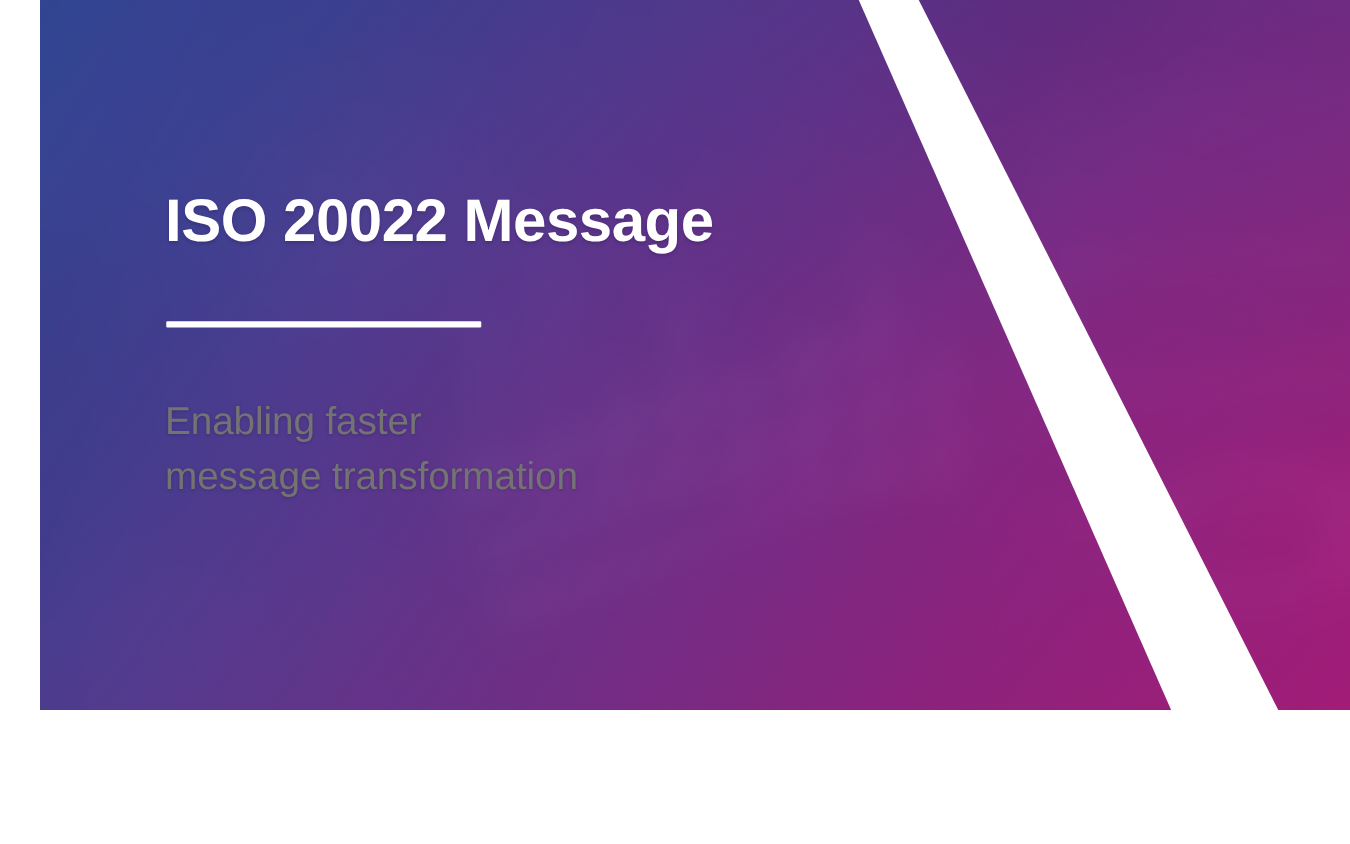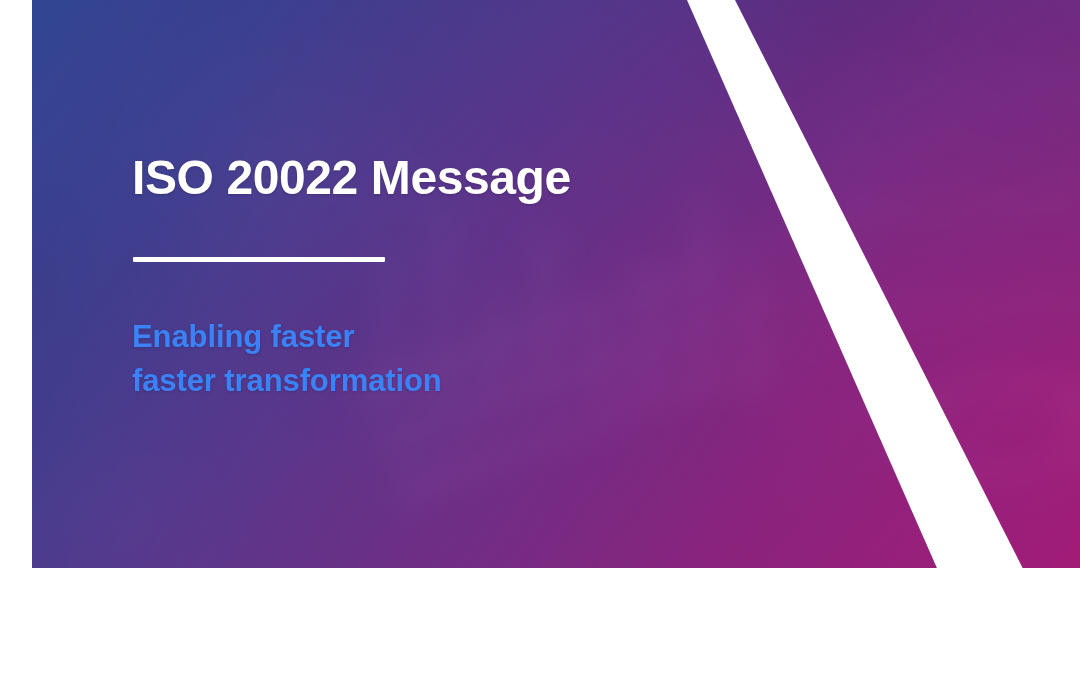--- a/index.html
+++ b/index.html
@@ -221,24 +221,24 @@
   }
   .rule {
     width: 252px;
     height: 5px;
     background: #ffffff;
     margin: 51px 0 0 1px;
     border-radius: 1px;
   }
   .subhead {
     margin: 53px 0 0 0;
-    color: #3b82f6;
+    color: #737373;
     font-size: 31px;
     line-height: 1.42;
-    font-weight: bold;
+    font-weight: normal;
     letter-spacing: -0.1px;
     text-shadow: 0 1px 3px rgba(30,10,50,0.22);
   }
 </style>
 </head>
 <body>
 
 <div id="banner">
 
   <div class="photo-layer">
@@ -289,17 +289,17 @@
     </svg>
   </div>
 
   <div class="content">
     <h1 class="headline">
       <span>ISO 20022 Message</span><br>
     </h1>
     <div class="rule"></div>
     <p class="subhead">
       <span>Enabling faster</span><br>
-      <span>faster transformation</span>
+      <span>message transformation</span>
     </p>
   </div>
 
 </div>
 
 </body></html>

